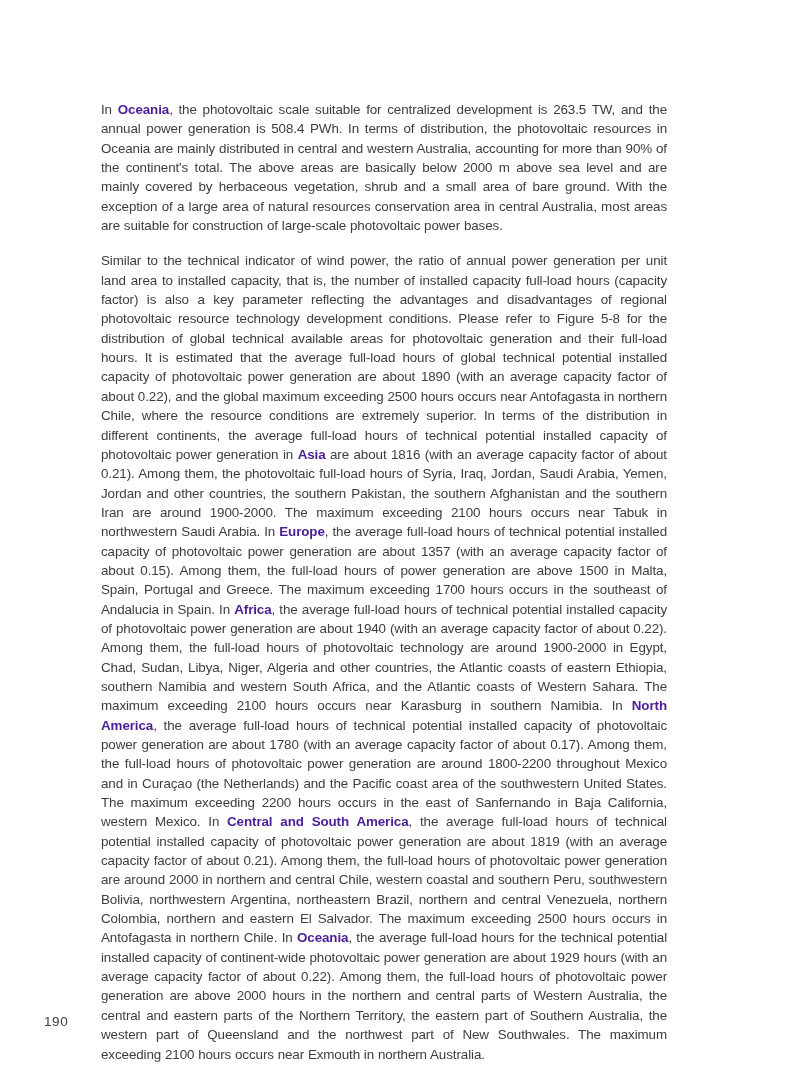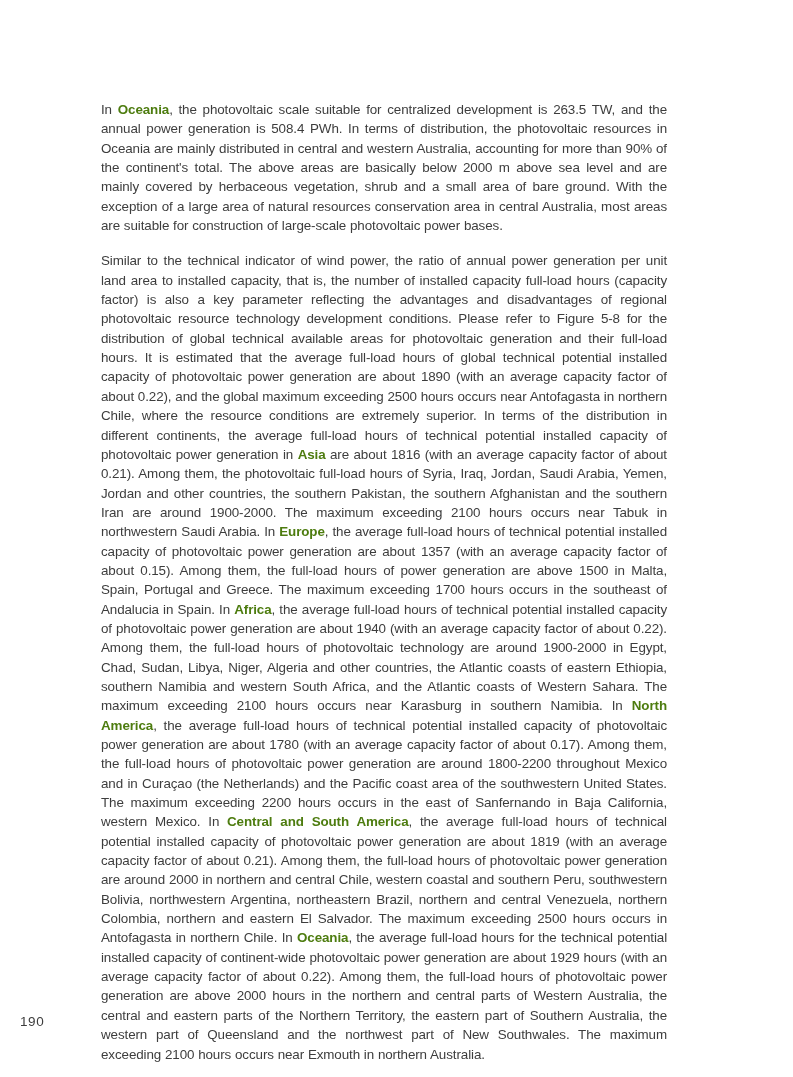--- a/index.html
+++ b/index.html
@@ -26,25 +26,25 @@
     line-height: 19.35px;
     text-align: justify;
     letter-spacing: -0.1px;
     word-spacing: 0.2px;
   }
   .para {
     margin: 0 0 16px 0;
   }
   .para b {
     font-weight: 700;
-    color: #4d7c0f;
+    color: #4c1d95;
   }
   .pagenum {
     position: absolute;
-    left: 20px;
+    left: 44px;
     top: 1014px;
     font-size: 13.5px;
     color: #3d3d3d;
     letter-spacing: 0.6px;
   }
 </style>
 </head>
 <body>
 
 <div class="page">

